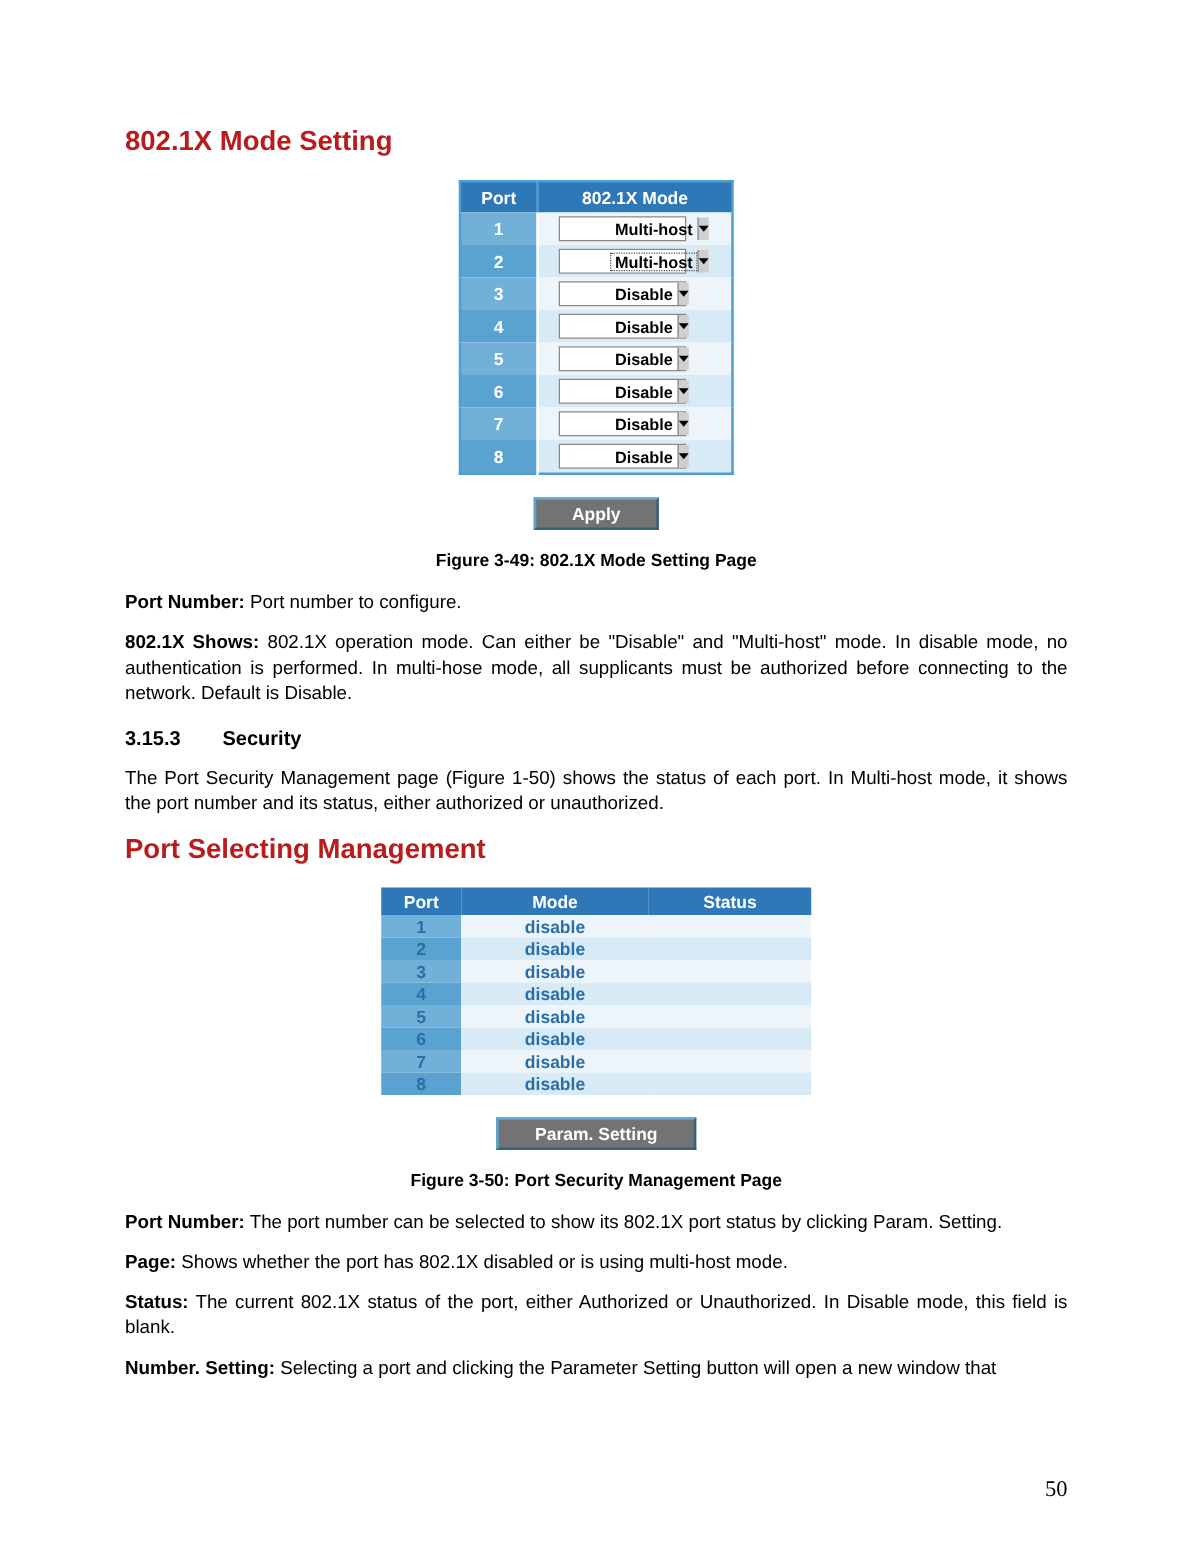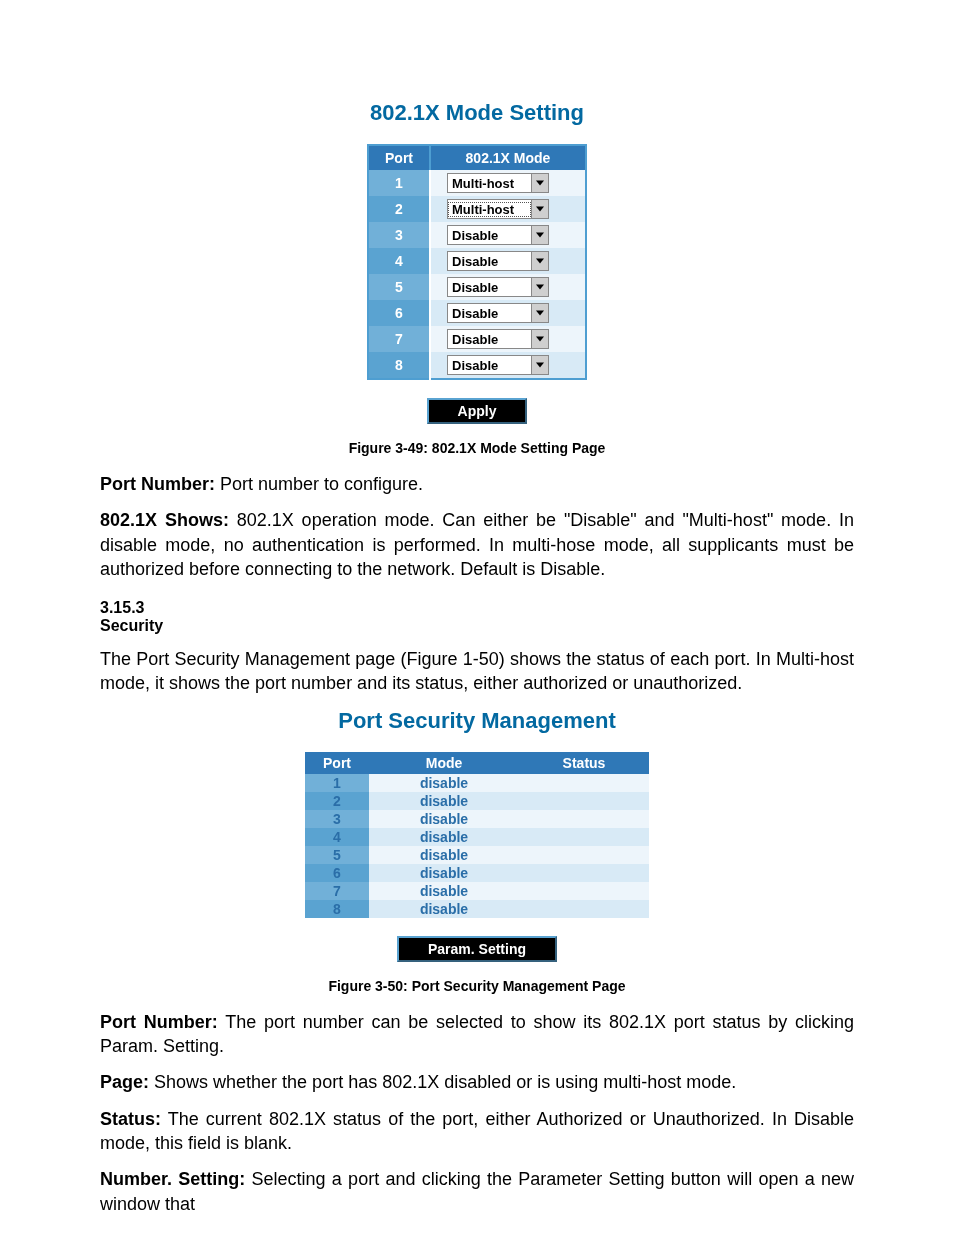--- a/index.html
+++ b/index.html
@@ -11,22 +11,22 @@
     width: 954px;
   }
   .page {
     padding: 90px 100px 40px 100px;
     box-sizing: border-box;
   }
   .fig-title {
     font-family: Verdana, Geneva, sans-serif;
     font-weight: bold;
     font-size: 22px;
-    text-align: center;
-    color: #0369a1;
+    text-align: left;
+    color: #b91c1c;
     margin: 10px 0 18px 0;
   }
   .mode-table {
     border-collapse: collapse;
     margin: 0 auto;
     border: 2px solid #4e9ed1;
   }
   .mode-table th {
     background: #2f78b7;
     color: #fff;
@@ -63,20 +63,21 @@
     display: inline-flex;
     align-items: center;
     border: 1px solid #888;
     background: #fff;
     height: 20px;
     width: 102px;
     box-sizing: border-box;
     font-weight: bold;
     font-size: 13px;
     color: #000;
+    padding-left: 40px;
   }
   .mode-dropdown .dd-label {
     flex: 1;
     padding: 0 4px;
     white-space: nowrap;
   }
   .mode-dropdown .dd-btn {
     width: 16px;
     height: 100%;
     background: #cfcfcf;
@@ -86,50 +87,49 @@
     justify-content: center;
   }
   .mode-dropdown .dd-btn svg { width: 8px; height: 6px; }
   .mode-dropdown.focused .dd-label {
     outline: 1px dotted #555;
     outline-offset: -1px;
   }
   .cta-btn {
     display: inline-block;
     margin: 18px auto 8px auto;
-    background: #000000;
+    background: #737373;
     color: #fff;
     font-family: Verdana, Geneva, sans-serif;
     font-weight: bold;
     font-size: 14px;
     padding: 3px 29px;
     border: 2px outset #5aa3d1;
     cursor: pointer;
   }
   .center { text-align: center; }
   .caption {
     font-family: Arial, sans-serif;
     font-weight: bold;
     font-size: 14px;
     text-align: center;
     margin: 8px 0 16px 0;
   }
   .para {
-    font-size: 18px;
+    font-size: 15px;
     line-height: 1.35;
     margin: 0 0 12px 0;
     text-align: justify;
   }
   .para .bold { font-weight: bold; }
   .h3 {
     font-size: 16px;
     font-weight: bold;
     margin: 18px 0 12px 0;
     display: flex;
-    flex-direction: column;
   }
   .h3 .num { width: 78px; }
   
   .sec-table {
     border-collapse: collapse;
     margin: 0 auto;
   }
   .sec-table th {
     background: #2f78b7;
     color: #fff;
@@ -280,21 +280,21 @@
   <p class="para">
     <span class="bold">802.1X Shows:</span><span> 802.1X operation mode. Can either be "Disable" and "Multi-host" mode. In disable mode, no authentication is performed. In multi-hose mode, all supplicants must be authorized before connecting to the network. Default is Disable.</span>
   </p>
 
   <div class="h3">
     <span class="num">3.15.3</span>
     <span>Security</span>
   </div>
   <p class="para">The Port Security Management page (Figure 1-50) shows the status of each port. In Multi-host mode, it shows the port number and its status, either authorized or unauthorized.</p>
 
-  <div class="fig-title">Port Security Management</div>
+  <div class="fig-title">Port Selecting Management</div>
 
   <table class="sec-table">
     <thead>
       <tr>
         <th class="c-port">Port</th>
         <th class="c-mode">Mode</th>
         <th class="c-status">Status</th>
       </tr>
     </thead>
     <tbody id="sec-body">

